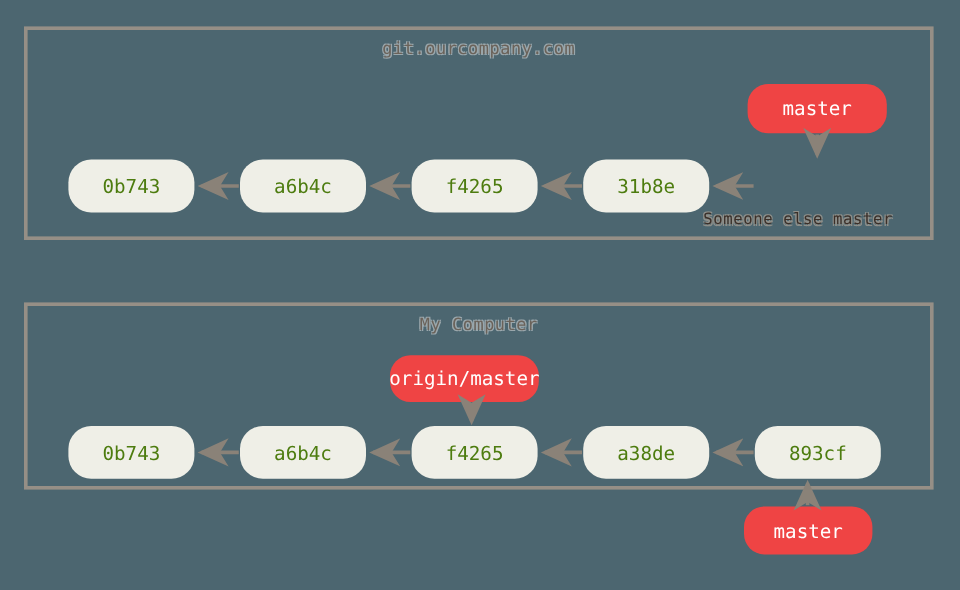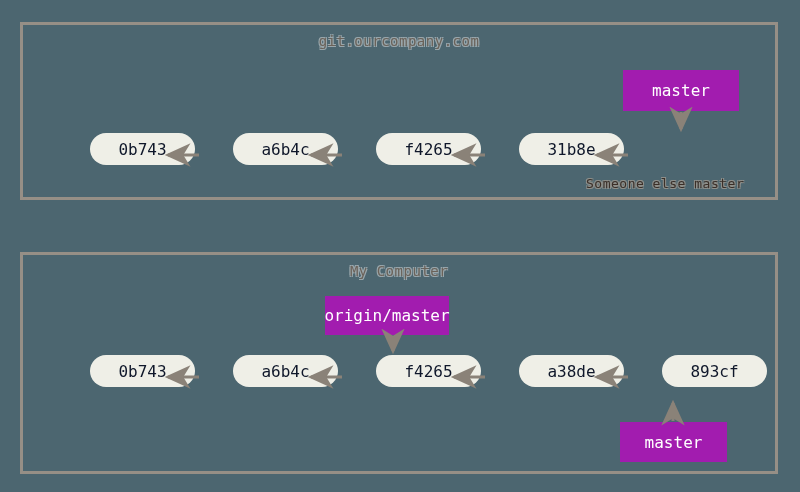--- a/index.html
+++ b/index.html
@@ -28,60 +28,60 @@
   #panel-remote {
     left: 20px;
     top: 20px;
     width: 758px;
     height: 178px;
   }
   #panel-local {
     left: 20px;
     top: 250px;
     width: 758px;
-    height: 222px;
+    height: 156px;
   }
   .panel-title {
     position: absolute;
     width: 100%;
     text-align: center;
     top: 8px;
     font-size: 14px;
     letter-spacing: 0.5px;
     color: #6b6259;
     text-shadow:
       -1px -1px 0 #9aa7ac,
        1px -1px 0 #9aa7ac,
       -1px  1px 0 #9aa7ac,
        1px  1px 0 #9aa7ac;
     white-space: nowrap;
   }
   .commit {
     position: absolute;
     width: 105px;
-    height: 32px;
+    height: 44px;
     background: #efefe7;
     border-radius: 19px;
     display: flex;
     align-items: center;
     justify-content: center;
     font-size: 16px;
-    color: #0f172a;
+    color: #4d7c0f;
     box-sizing: border-box;
-    margin-left: 33px;
   }
   .label-box {
     position: absolute;
-    background: #a21caf;
+    background: #ef4444;
     display: flex;
     align-items: center;
     justify-content: center;
     color: #ffffff;
     font-size: 16px;
     box-sizing: border-box;
+    border-radius: 17px;
   }
   .note {
     position: absolute;
     font-size: 13px;
     letter-spacing: 0.5px;
     color: #3b2f28;
     text-shadow:
       -1px -1px 0 #8e8f8a,
        1px -1px 0 #8e8f8a,
       -1px  1px 0 #8e8f8a,

